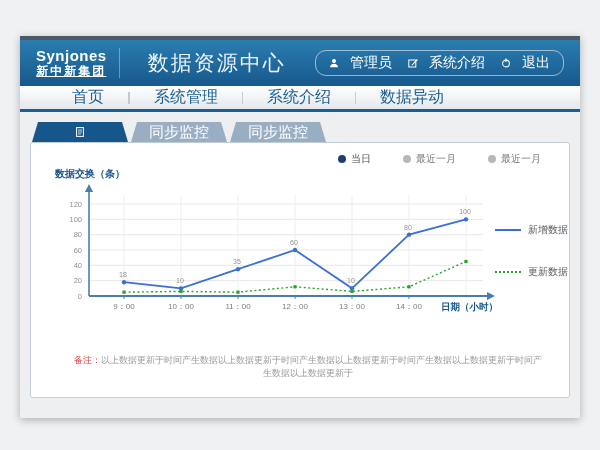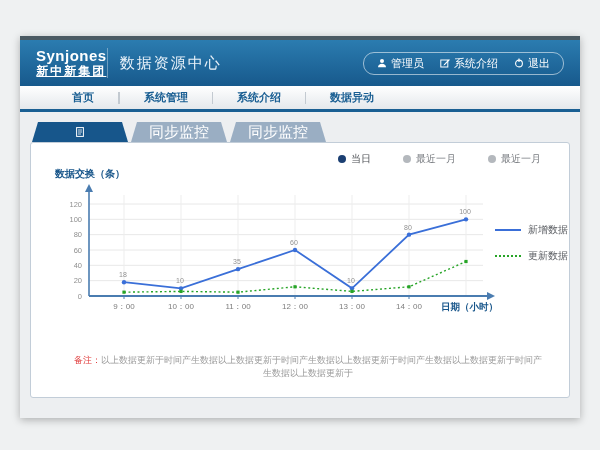--- a/index.html
+++ b/index.html
@@ -6,55 +6,55 @@
   html,body { width:600px; height:450px; overflow:hidden; }
   body { background:#eff1f2; font-family:"Liberation Sans", sans-serif; position:relative; }
 
   .window { position:absolute; left:20px; top:36px; width:560px; height:382px;
             background:#edeff1; box-shadow:0 2px 8px rgba(0,0,0,.28); }
   .window-edge { height:4px; background:#4b5a63; }
 
   
   .topbar { height:46px; background:linear-gradient(#2b7cb0,#17598c);
             display:flex; align-items:center; padding:0 16px; }
-  .logo { text-align:center; color:#fff; line-height:1.1; margin-right:12px;
+  .logo { text-align:center; color:#fff; line-height:1.1; padding-right:12px; margin-right:28px;
           border-right:1px solid rgba(255,255,255,.35); }
   .logo-primary { font-size:15px; font-weight:bold; letter-spacing:.5px; }
   .logo-secondary { font-size:12px; font-weight:bold; letter-spacing:2px;text-decoration:underline; }
-  .app-title { color:#eaf3fa; font-size:15px; letter-spacing:2px; }
+  .app-title { color:#eaf3fa; font-size:21px; letter-spacing:2px; }
   .user-tools { margin-left:auto; display:flex; align-items:center; gap:16px;
                 border:1px solid rgba(255,255,255,.55); border-radius:11px; padding:3px 13px; }
-  .tool { display:flex; align-items:center; gap:4px; color:#fff; font-size:11px; cursor:pointer; white-space:nowrap; }
+  .tool { display:flex; align-items:center; gap:11px; color:#fff; font-size:14px; cursor:pointer; white-space:nowrap; }
   .tool svg { display:block; }
 
   
   .navbar { height:26px; background:linear-gradient(#ffffff,#e4e8ec);
             border-bottom:3px solid #1a5f93; display:flex; align-items:center; padding-left:28px; }
-  .nav-item { color:#1a5f93; font-weight:bold; font-size:11px; padding:0 24px; cursor:pointer;text-align:center; }
+  .nav-item { color:#1a5f93; font-weight:normal; font-size:16px; padding:0 24px; cursor:pointer;text-align:center; }
   .nav-sep { width:1px; height:12px; background:#c3cad1; }
 
   
   .content { position:relative; height:303px; }
   .tabs { position:absolute; left:12px; top:10px; display:flex; gap:3px; }
   .tab { height:20px; line-height:20px; padding:0 18px; font-size:15px; color:#fff;
          background:#9aaec3; clip-path:polygon(6px 0, calc(100% - 6px) 0, 100% 100%, 0 100%);
          cursor:pointer; display:flex; align-items:center; gap:5px;flex-direction:column; }
   .tab.active { background:#17568b; font-weight:bold; }
 
   .panel { position:absolute; left:10px; right:10px; top:30px; height:256px;
            background:#fff; border:1px solid #c2cdd8; border-radius:3px; }
 
   .radios { position:absolute; top:9px; right:28px; display:flex; gap:32px; align-items:center; }
   .radio { display:flex; gap:5px; align-items:center; font-size:10px; color:#7a7d82; cursor:pointer; }
   .radio-dot { width:8px; height:8px; border-radius:50%; background:#b4b8bd; }
   .radio.selected .radio-dot { background:#1b3f72; }
   .radio.selected { color:#4a4d52; }
 
   .chart-wrap { position:absolute; left:12px; top:20px; width:540px; height:162px; }
-  .legend { position:absolute; left:452px; top:60px; display:flex; flex-direction:column; gap:12px; }
+  .legend { position:absolute; left:452px; top:60px; display:flex; flex-direction:column; gap:28px; }
   .legend-item { display:flex; align-items:center; gap:7px; font-size:10px; color:#5b5e63; }
   .legend-swatch { width:26px; height:0; }
   .legend-swatch.solid  { border-top:2px solid #3a6fd8; }
   .legend-swatch.dotted { border-top:2px dotted #27a427; }
 
   .note { position:absolute; left:16px; right:0; top:211px; text-align:center;
           font-size:9px; color:#9b9b9b; padding:0 26px; }
   .note-prefix { color:#e03a3a; }
 </style>
 </head>

